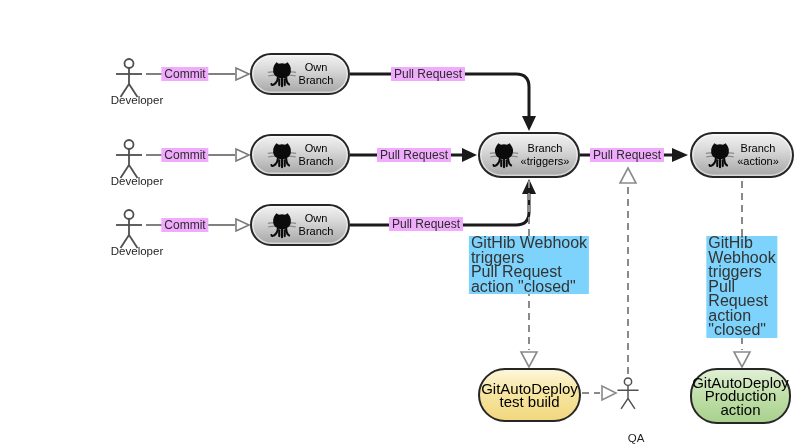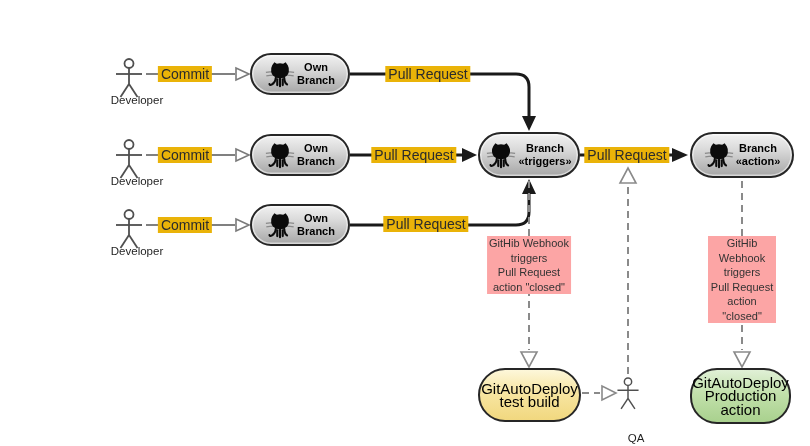--- a/index.html
+++ b/index.html
@@ -4,33 +4,33 @@
 <style>
   html,body{margin:0;padding:0;background:#fff;}
   .canvas{position:relative;width:810px;height:446px;background:#ffffff;overflow:hidden;
           font-family:"Liberation Sans", sans-serif;}
   .wires{position:absolute;left:0;top:0;z-index:1;}
   .node{position:absolute;z-index:2;box-sizing:border-box;border:2.5px solid #262626;
         display:flex;align-items:center;justify-content:center;color:#000;}
   .node.branch{border-radius:23px;
         background:linear-gradient(180deg,#f1f1f1 0%,#d9d9d9 38%,#a6a6a6 100%);
         box-shadow:inset 0 0 0 1.5px rgba(255,255,255,.55);
-        font-weight:bold;font-size:11px;line-height:13px;gap:2px;}
+        font-weight:normal;font-size:11px;line-height:13px;gap:2px;}
   .node.deploy{border-radius:27px;font-size:15px;line-height:13.5px;text-align:center;
         font-weight:normal;}
   .node .octo{width:30px;height:27px;flex:0 0 auto;display:block;}
   .node .nlabel{display:flex;flex-direction:column;align-items:center;text-align:center;}
   .deploy.test{background:linear-gradient(180deg,#fdf7da 0%,#f7e5a2 45%,#f1d87f 100%);}
   .deploy.prod{background:linear-gradient(180deg,#e0f0d6 0%,#c2e0ab 45%,#a9d18e 100%);}
-  .elabel{position:absolute;z-index:3;transform:translate(-50%,-50%);background:#eab308;
-          padding:0 3px;font-size:14px;color:#2b2b2b;white-space:nowrap;}
+  .elabel{position:absolute;z-index:3;transform:translate(-50%,-50%);background:#f0abfc;
+          padding:0 3px;font-size:12px;color:#2b2b2b;white-space:nowrap;}
   .alabel{position:absolute;z-index:3;transform:translateX(-50%);font-size:11.5px;
           color:#1f1f1f;white-space:nowrap;padding-left:16px;}
-  .webhook{position:absolute;z-index:3;transform:translateX(-50%);background:#fca5a5;
-           text-align:center;font-size:11px;line-height:14.5px;color:#333;padding:0 2px;}
+  .webhook{position:absolute;z-index:3;transform:translateX(-50%);background:#7dd3fc;
+           font-size:16px;line-height:14.5px;color:#333;padding:0 2px;}
 </style>
 </head>
 <body>
 
 <div class="canvas">
 
   <svg class="wires" width="810" height="446" viewBox="0 0 810 446">
     <defs>
       <symbol id="octocat" viewBox="0 0 34 30">
         <g stroke="#8a8a8a" stroke-width="1.4" fill="none">

